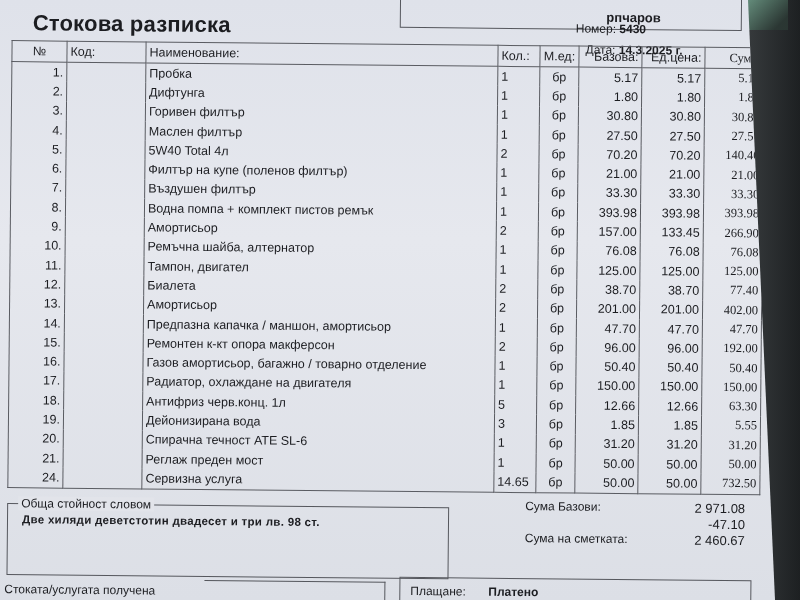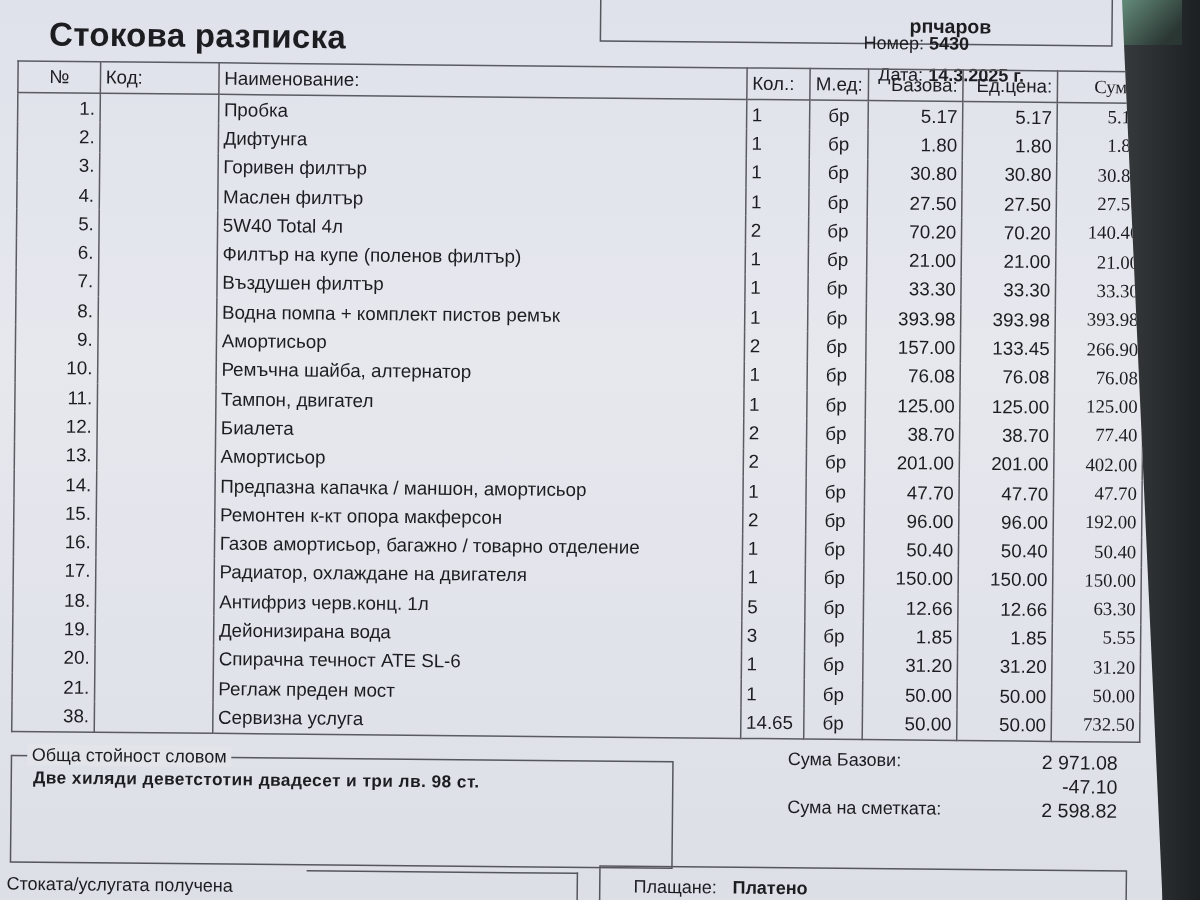--- a/index.html
+++ b/index.html
@@ -98,21 +98,21 @@
       position: absolute; left: 10px; top: 582px; font-size: 12px;
     }
     .received-line {
       position: absolute; left: 210px; top: 578px; width: 180px; height: 30px;
       border-top: 1px solid #55575d; border-right: 1px solid #55575d;
     }
     .payment-box {
       position: absolute; left: 405px; top: 573px; width: 350px; height: 40px;
       border: 1px solid #55575d;
     }
-    .payment-label { position: absolute; left: 10px; top: 6px; font-size: 12px; margin-left: 12px; }
+    .payment-label { position: absolute; left: 10px; top: 6px; font-size: 12px; }
     .payment-value { position: absolute; left: 88px; top: 6px; font-size: 12px; font-weight: bold; }
   </style>
 </head>
 <body>
 
 <div class="dark-edge"></div>
 
 <div class="paper">
   <div class="inner">
     <div class="company-box">
@@ -348,21 +348,21 @@
             <td class="c-no">21.</td>
             <td class="c-code"></td>
             <td class="c-name">Реглаж  преден мост</td>
             <td class="c-qty">1</td>
             <td class="c-unit">бр</td>
             <td class="c-base">50.00</td>
             <td class="c-price">50.00</td>
             <td class="c-sum">50.00</td>
           </tr>
           <tr>
-            <td class="c-no">38.</td>
+            <td class="c-no">24.</td>
             <td class="c-code"></td>
             <td class="c-name">Сервизна услуга</td>
             <td class="c-qty">14.65</td>
             <td class="c-unit">бр</td>
             <td class="c-base">50.00</td>
             <td class="c-price">50.00</td>
             <td class="c-sum">732.50</td>
           </tr>
         </tbody>
     </table>
@@ -375,21 +375,21 @@
     <div class="totals">
       <div class="tot-row">
         <span class="tot-label">Сума Базови:</span>
         <span class="tot-value">2 971.08</span>
       </div>
       <div class="tot-row">
         <span class="tot-value">-47.10</span>
       </div>
       <div class="tot-row">
         <span class="tot-label">Сума на сметката:</span>
-        <span class="tot-value">2 598.82</span>
+        <span class="tot-value">2 460.67</span>
       </div>
     </div>
 
     <div class="received">Стоката/услугата получена</div>
     <div class="received-line"></div>
 
     <div class="payment-box">
       <span class="payment-label">Плащане:</span>
       <span class="payment-value">Платено</span>
     </div>

